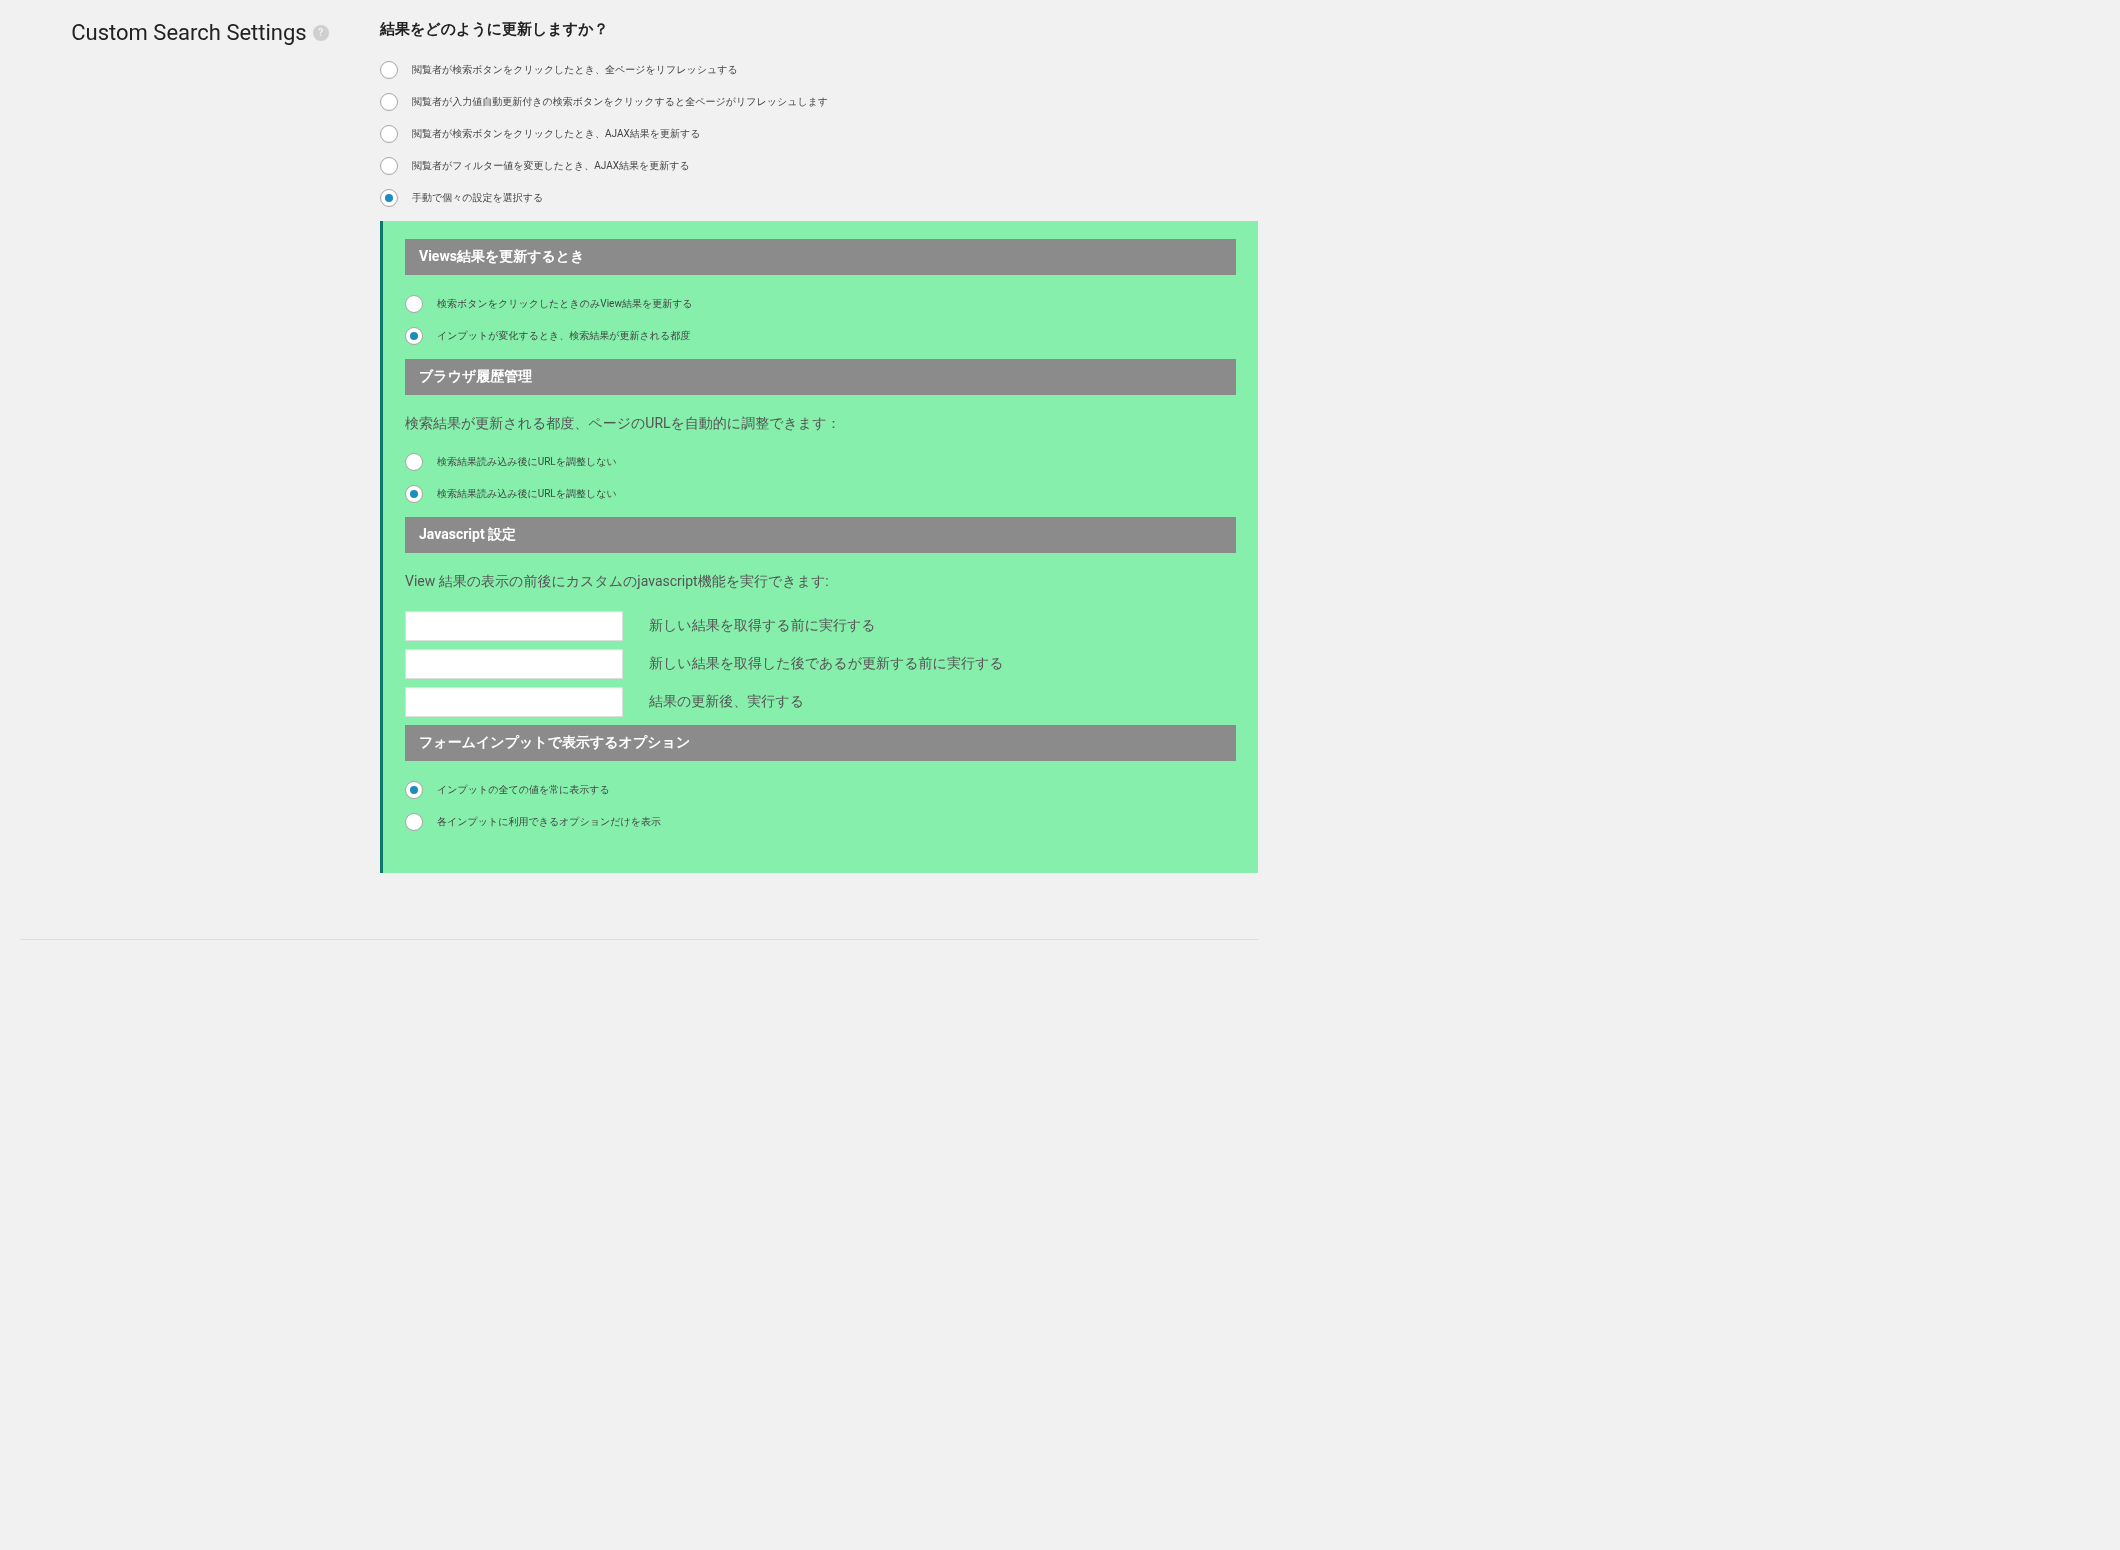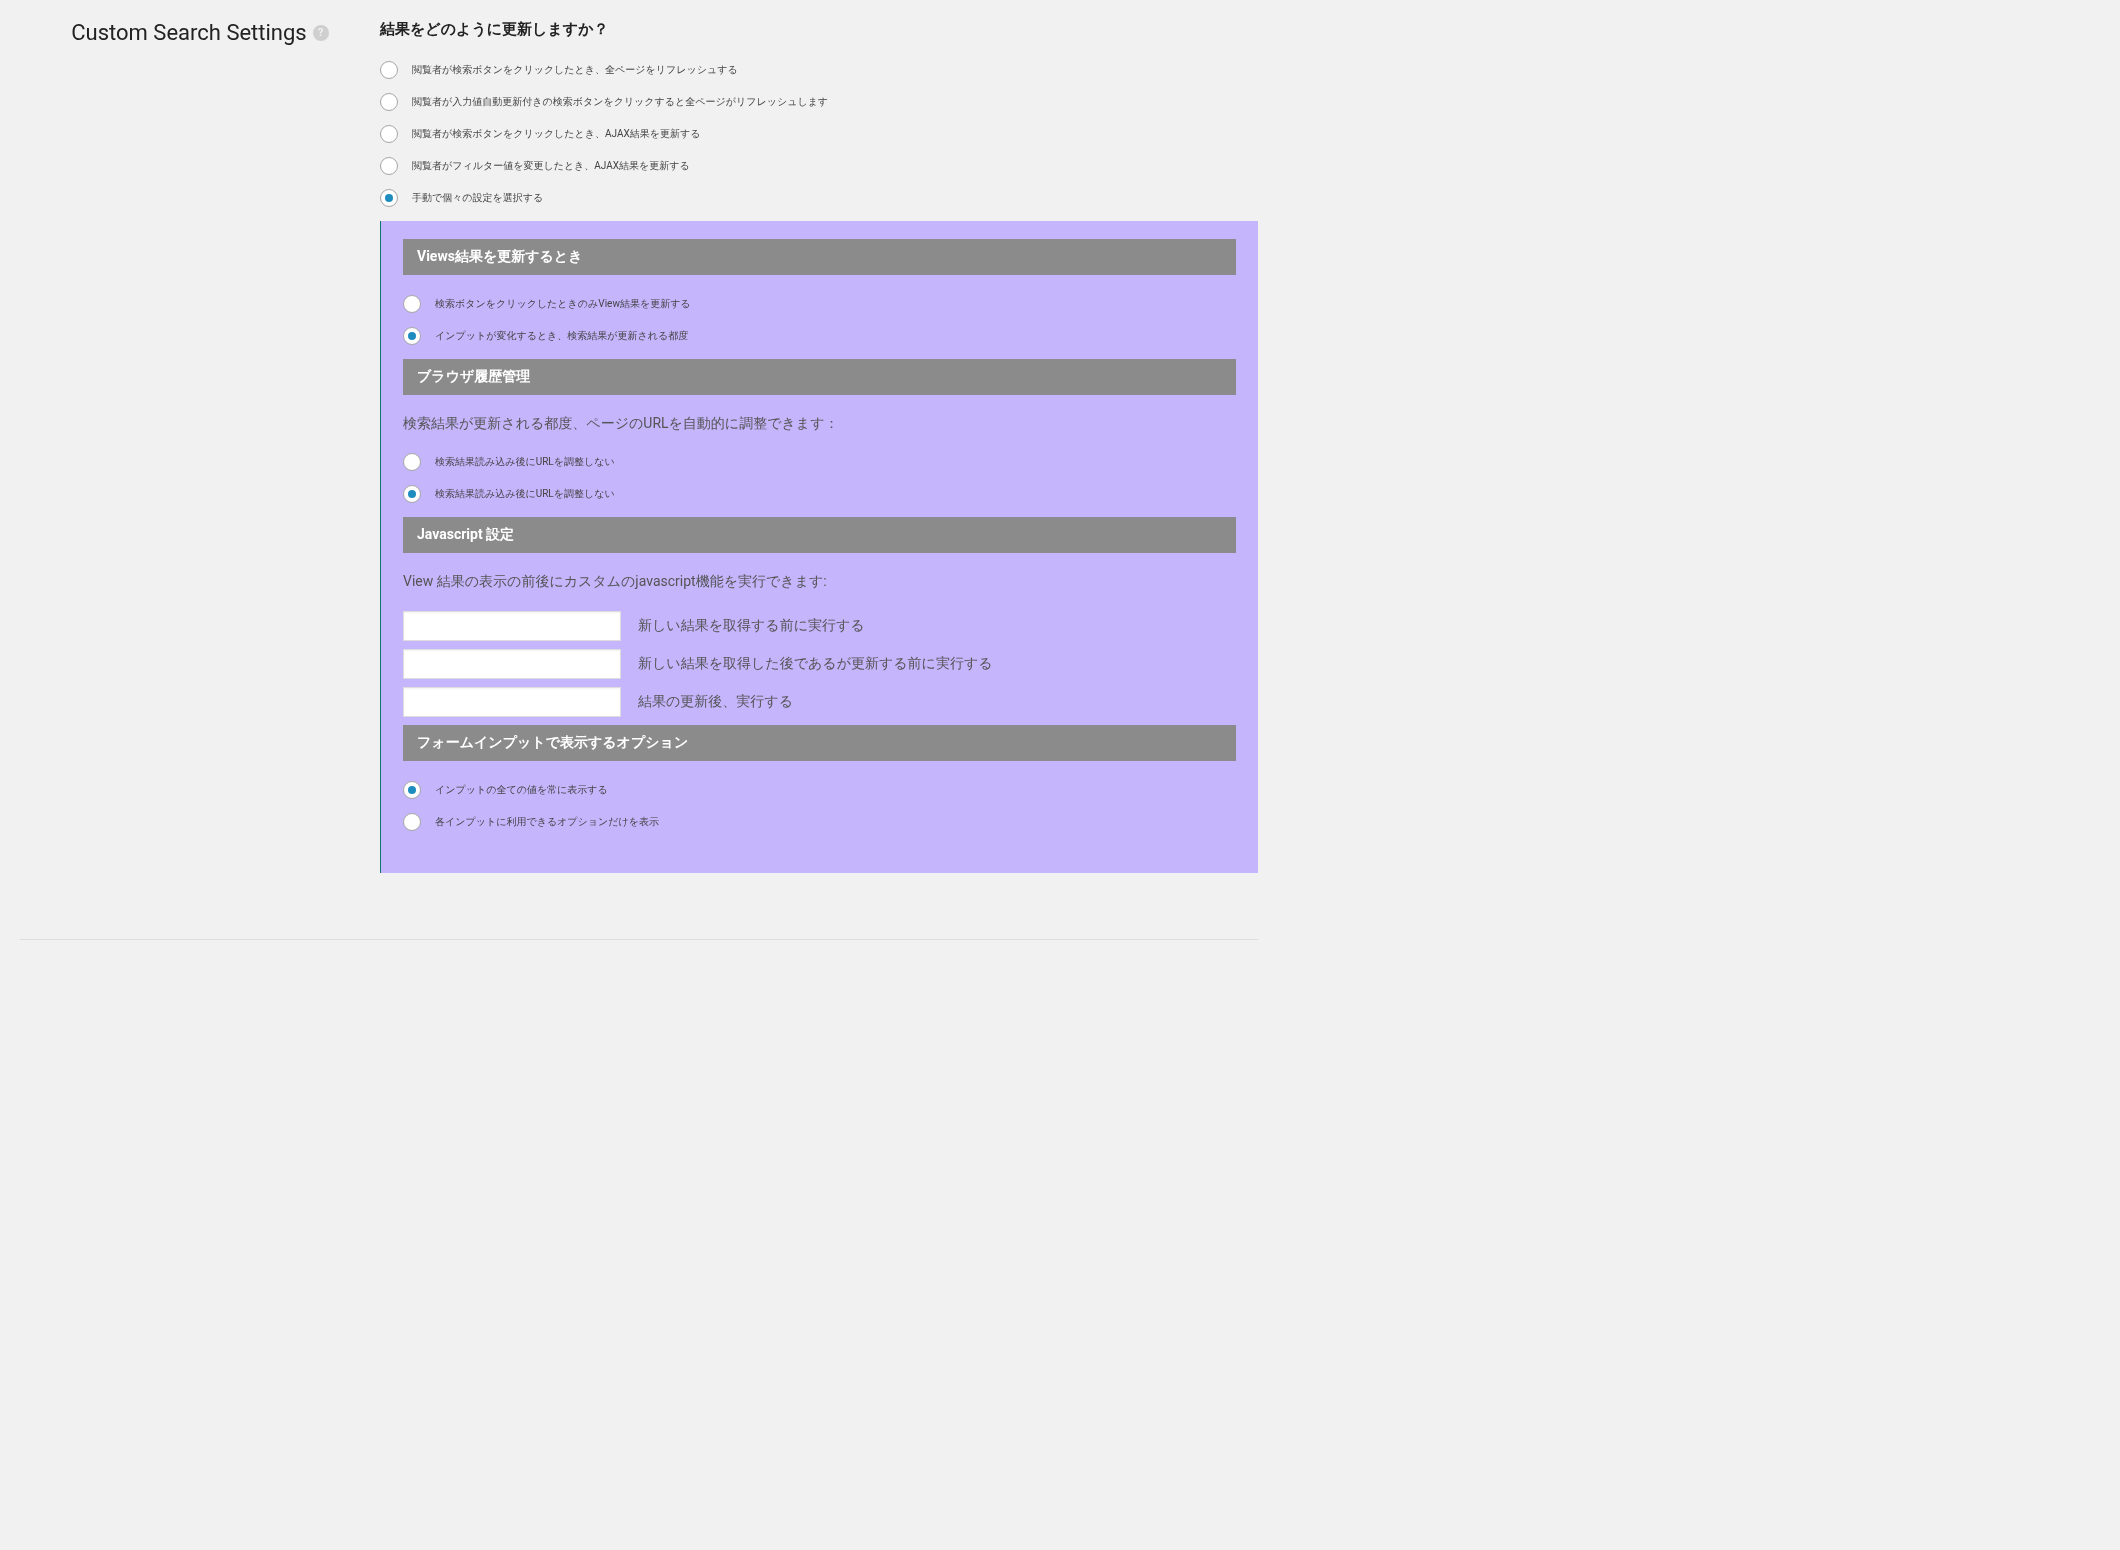--- a/index.html
+++ b/index.html
@@ -73,43 +73,43 @@
     cursor: pointer;
   }
   .radio.checked::after {
     content: "";
     width: 8px; height: 8px;
     border-radius: 50%;
     background: #1e8cbe;
   }
   .sub-panel {
     margin-top: 10px;
-    border-left: 1px solid #0f766e;
-    background: #c4b5fd;
+    border-left: 3px solid #0f766e;
+    background: #86efac;
     padding: 18px 22px 28px 22px;
   }
   .section-header {
     background: #8b8b8b;
     color: #fff;
     font-weight: 700;
     font-size: 14px;
     padding: 9px 14px;
     margin-bottom: 20px;
     margin-top: 8px;
   }
   .section-header:first-child { margin-top: 0; }
   .desc-text {
     color: #555;
     font-size: 14px;
     margin-bottom: 20px;
   }
   .input-row {
     display: flex;
     align-items: center;
-    gap: 17px;
+    gap: 26px;
     margin-bottom: 8px;
   }
   .text-input {
     width: 218px;
     height: 30px;
     border: 1px solid #ddd;
     background: #fff;
     box-shadow: inset 0 1px 2px rgba(0,0,0,0.05);
     padding: 0 8px;
     font-size: 14px;

